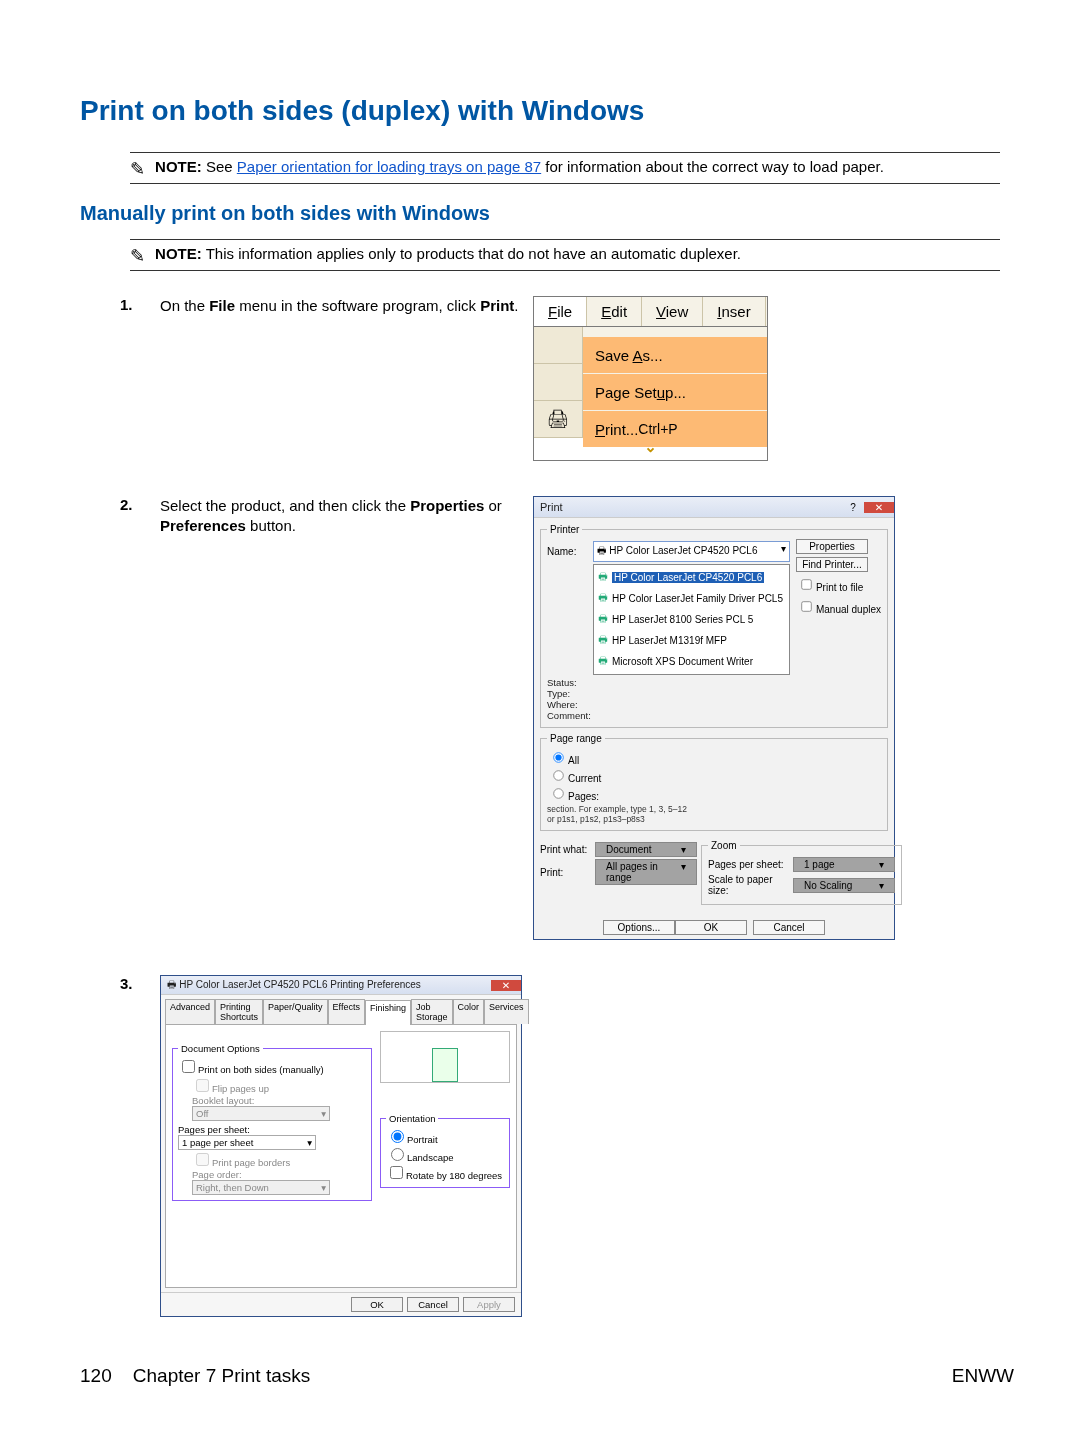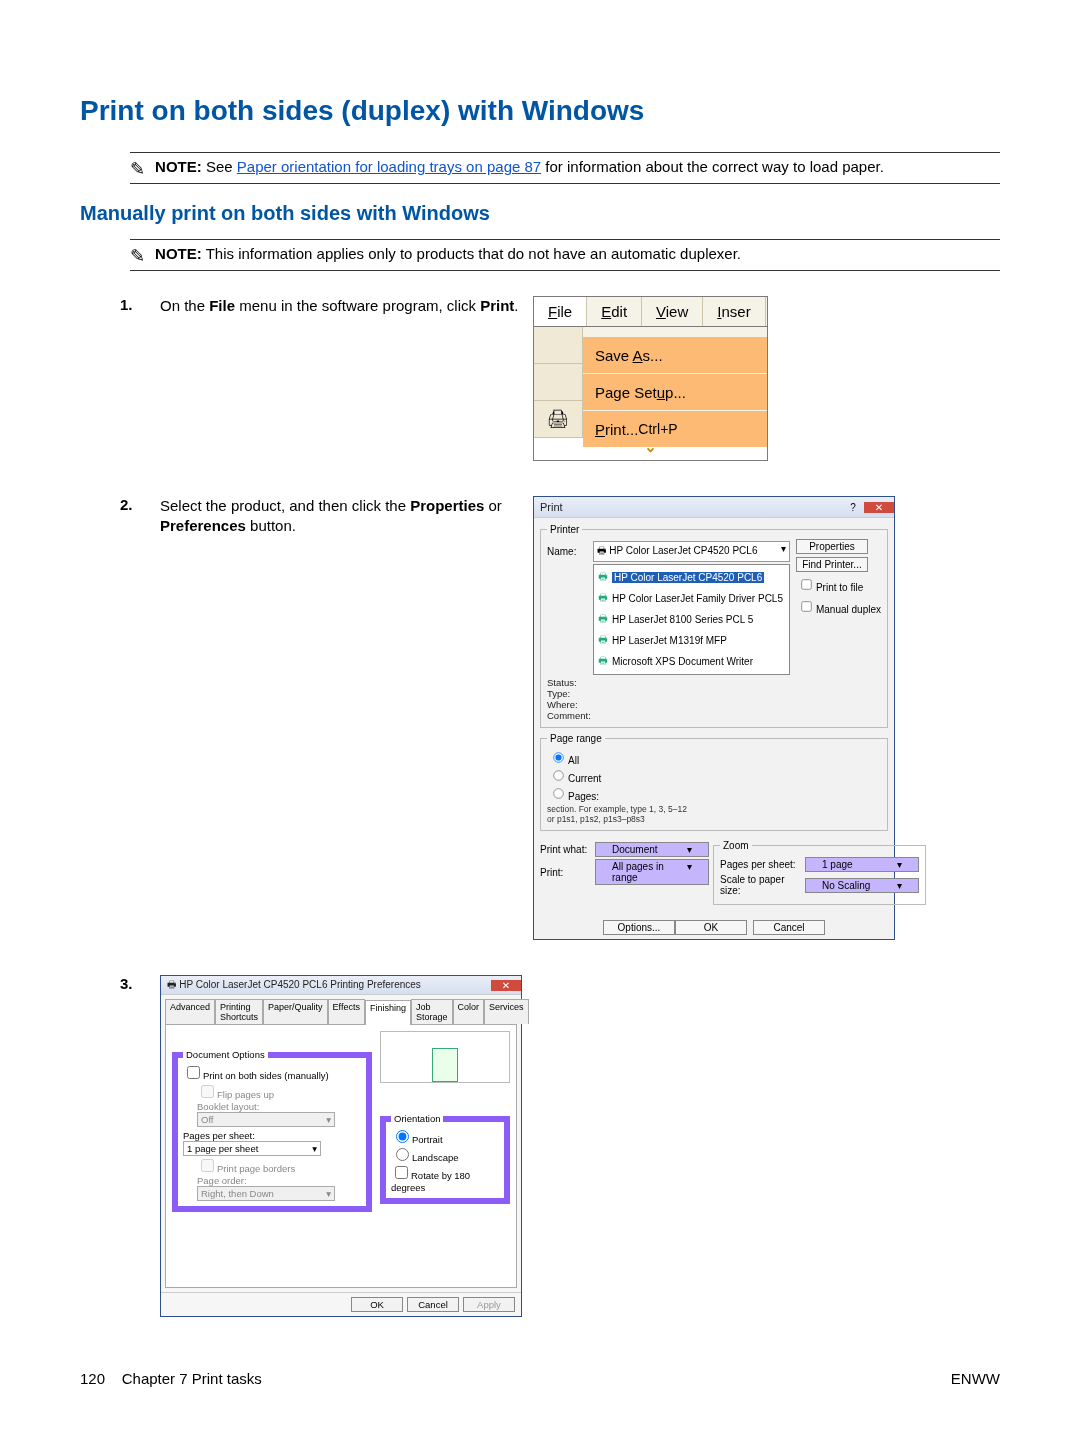--- a/index.html
+++ b/index.html
@@ -144,21 +144,21 @@
   .fig-print .row .lbl { width:46px; }
   .fig-print .sel { flex:1; border:1px solid #7a9cd4; background:#fff; padding:1px 3px; display:flex; justify-content:space-between; }
   .fig-print .dropitem { display:flex; align-items:center; padding:2px 0;}
   .fig-print .dropitem .pi { width:18px; text-align:center; color:#2a7; }
   .fig-print .highlight { background:#1e5fb5; color:#fff; padding:0 2px;}
   .fig-print .btn { border:1px solid #888; background:#f6f6f6; padding:1px 0; width:70px; text-align:center; font-size:10px; }
   .fig-print .rightcol { display:flex; flex-direction:column; gap:3px; margin-left:6px;}
   .fig-print .toprow { display:flex; }
   .fig-print .printerbox { flex:1; }
   .fig-print .lower { display:flex; gap:4px; }
-  .fig-print .drop { border:1px solid #888; background:#c4b5fd; padding:1px 16px; display:flex; justify-content:space-between; min-width:80px;}
+  .fig-print .drop { border:1px solid #888; background:#a3a3a3; padding:1px 10px; display:flex; justify-content:space-between; min-width:80px;}
   .fig-print .zoomgrp { flex:1; }
   .fig-print .footer { display:flex; justify-content:center; padding:4px 6px;}
   .fig-print .cb { margin-right:3px; transform:scale(.8);}
 
   
   .fig-pref {
     width: 360px;
     font-family: Tahoma, sans-serif;
     font-size: 9.5px;
     border:1px solid #2f4f8a;
@@ -170,42 +170,42 @@
     border-bottom:1px solid #ccc;
   }
   .fig-pref .titlebar .t { flex:1; padding-left:6px; font-size:10px; color:#222;}
   .fig-pref .titlebar .winclose { background:#d04a3e; color:#fff; width:30px; text-align:center; font-size:10px;}
   .fig-pref .tabs { display:flex; padding:4px 4px 0 4px; gap:0;}
   .fig-pref .tab { border:1px solid #aaa; border-bottom:none; padding:2px 4px; background:#f0f0f0; font-size:9px;}
   .fig-pref .tab.active { background:#fff; position:relative; top:1px;}
   .fig-pref .tabbody { background:#fff; border:1px solid #aaa; margin:0 4px 4px 4px; padding:6px;
     display:flex; min-height:250px;}
   .fig-pref .leftcol { flex:1; }
-  .fig-pref fieldset { border:6px solid #8b5cf6; margin:18px 0 4px 0; padding:3px 5px 5px 5px;}
+  .fig-pref fieldset { border:1px solid #8b5cf6; margin:12px 0 4px 0; padding:3px 5px 5px 5px;}
   .fig-pref fieldset legend { padding:0 3px; font-size:9.5px;}
   .fig-pref .indent { margin-left:14px; color:#888;}
   .fig-pref .dd { border:1px solid #aaa; background:#f0f0f0; padding:1px 3px; display:flex; justify-content:space-between; width:130px; color:#888;}
   .fig-pref .dd.enabled { background:#fff; color:#000;}
   .fig-pref .rightcol { width:130px; margin-left:8px;}
   .fig-pref .preview { border:1px solid #bbb; height:50px; background:#fff; margin-bottom:30px; display:flex; align-items:flex-end; justify-content:center; gap:2px;}
   .fig-pref .preview .sheet { width:24px; height:32px; border:1px solid #3a7; background:#eaffea;}
   .fig-pref .bottombtns { display:flex; justify-content:flex-end; gap:6px; padding:0 4px 4px; margin-top:40px;}
   .fig-pref .footer { display:flex; justify-content:flex-end; gap:4px; padding:4px 6px; border-top:1px solid #ccc;}
   .fig-pref .btn { border:1px solid #888; background:#f2f2f2; padding:1px 0; width:50px; text-align:center;}
   .fig-pref .hplogo { width:22px; height:22px; border-radius:50%; background:#0096d6; color:#fff; display:flex;align-items:center;justify-content:center; font-style:italic; font-weight:bold; font-size:12px; margin:0 0 0 2px;}
   .fig-pref .leftfoot { display:flex; align-items:flex-end; flex:1;}
 
   .page-footer {
     position:absolute;
     bottom:50px;
     left:80px;
-    right:80px;
+    right:66px;
     display:flex;
     justify-content:space-between;
-    font-size:15px;
+    font-size:19px;
   }
 </style>
 </head>
 <body>
 
 <div class="page">
 
   <h1 class="section-title">Print on both sides (duplex) with Windows</h1>
 
   <div class="note-block">

